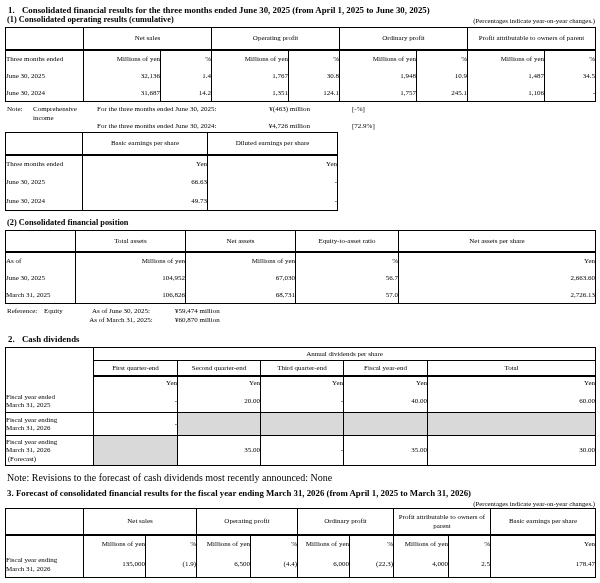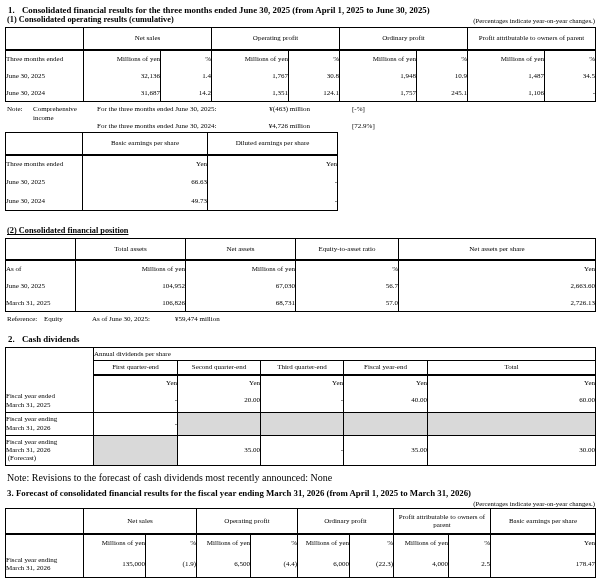--- a/index.html
+++ b/index.html
@@ -12,21 +12,21 @@
   .sec-h .num3 { width:9px; flex:0 0 auto; }
   .sub-row { display:flex; justify-content:space-between; align-items:flex-end; }
   .sub-h { font-weight:bold; font-size:8.3px; margin-left:2px; }
   .pct-note { font-size:6.8px; }
 
   
   table.t { border-collapse:collapse; table-layout:fixed; border:1px solid #000; }
   table.t td, table.t th { border-left:1px solid #000; border-right:1px solid #000; border-top:none; border-bottom:none;
       font-weight:normal; font-size:7px; padding:0; vertical-align:middle; overflow:hidden; line-height:1.2; }
   tr.ghdr > th, tr.ghdr > td { border-bottom:2px solid #000; text-align:center; }
-  tr.thin-b > th, tr.thin-b > td { border-bottom:1px solid #000; text-align:left; }
+  tr.thin-b > th, tr.thin-b > td { border-bottom:1px solid #000; text-align:center; }
   td.lbl { text-align:left; padding-left:2px; }
   td.datelbl { text-align:left; padding-left:8px; }
   td.num, td.unit { text-align:right; padding-right:4px; }
   td.ml { white-space:pre-line; padding:1px 2px; line-height:1.18; }
   td.shade { background:#d9d9d9; }
   tr.rline > td { border-top:1px solid #000; }
 
   
   .note-block { font-size:7px; line-height:1.2; margin-left:2px; }
   .note-row { display:flex; }
@@ -152,21 +152,21 @@
       <td class="num">-</td>
     </tr>
     <tr style="height:19px">
       <td class="datelbl">June 30, 2024</td>
       <td class="num">49.73</td>
       <td class="num">-</td>
     </tr>
   </tbody>
     </table>
 
-  <div class="sub-h" style="margin-top:15px;text-decoration:underline;">(2) Consolidated financial position</div>
+  <div class="sub-h" style="margin-top:7px;">(2) Consolidated financial position</div>
 
   <table class="t" style="width:590px; margin-top:3px;">
     <colgroup>
       <col style="width:70px">
         <col style="width:110px">
         <col style="width:110px">
         <col style="width:103px">
         <col style="width:197px">
     </colgroup>
     <tbody>
@@ -200,20 +200,25 @@
     </tr>
   </tbody>
     </table>
 
   <div class="note-block" style="margin-top:3px;">
     <div class="note-row ref-row">
       <span class="rp">Reference:</span>
       <span class="rl">Equity</span>
       <span class="rd">As of June 30, 2025:</span>
       <span>¥59,474 million</span>
+    </div>
+    <div class="note-row ref-row">
+      <span class="sp2"></span>
+      <span class="rd">As of March 31, 2025:</span>
+      <span>¥60,870 million</span>
     </div>
   </div>
 
   <div class="sec-h" style="margin-top:10px;">
     <span class="num">2.</span>
     <span>Cash dividends</span>
   </div>
 
   <table class="t" style="width:590px; margin-top:3px;">
     <colgroup>

